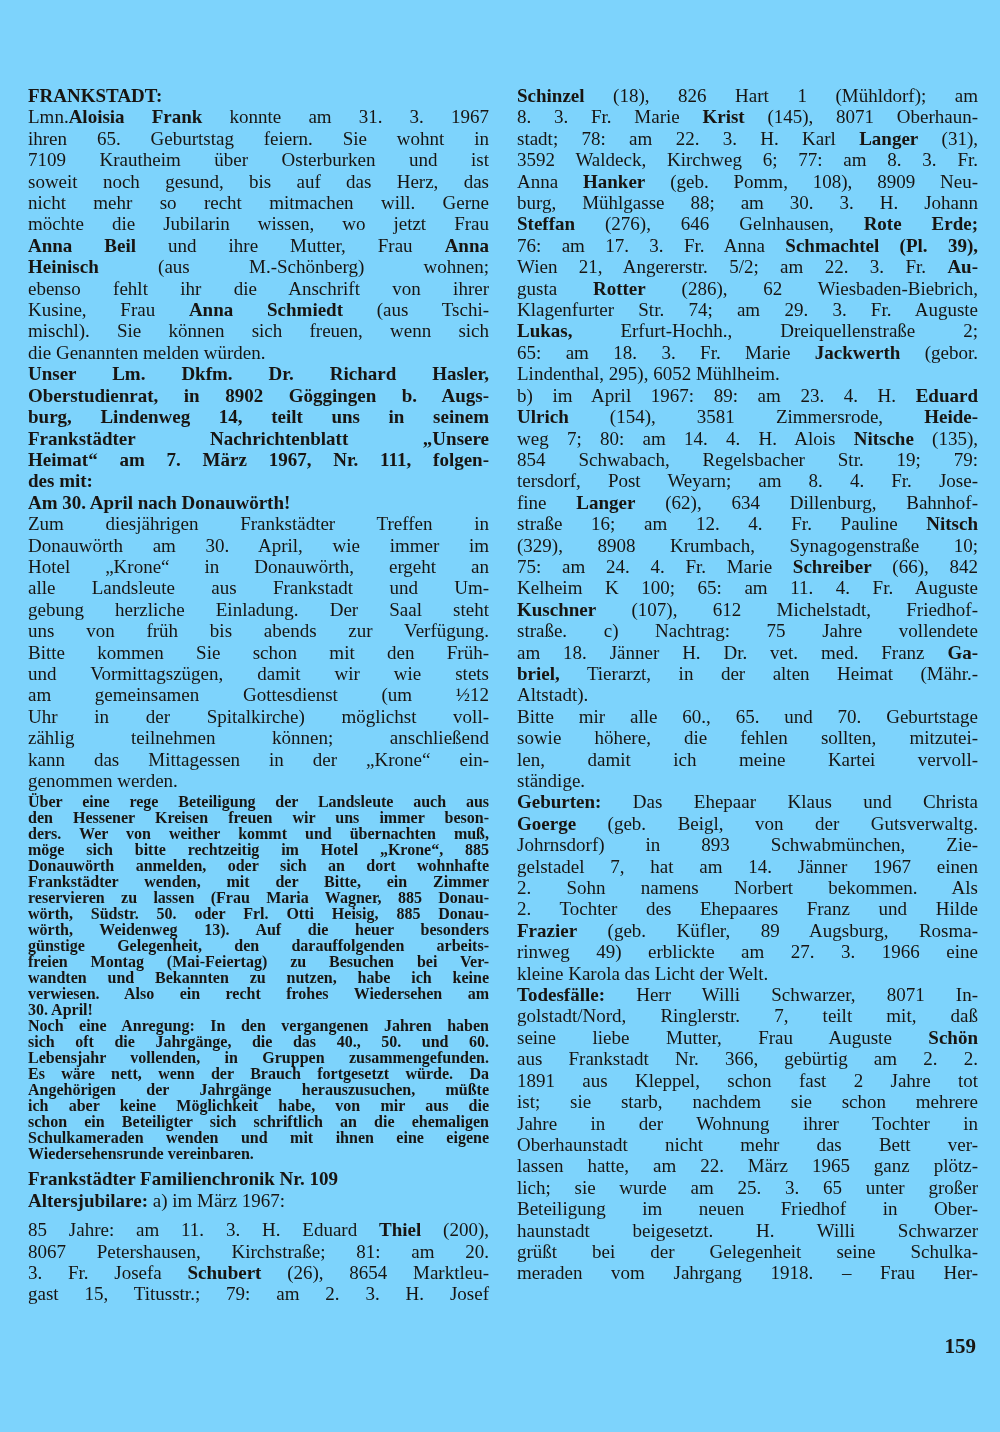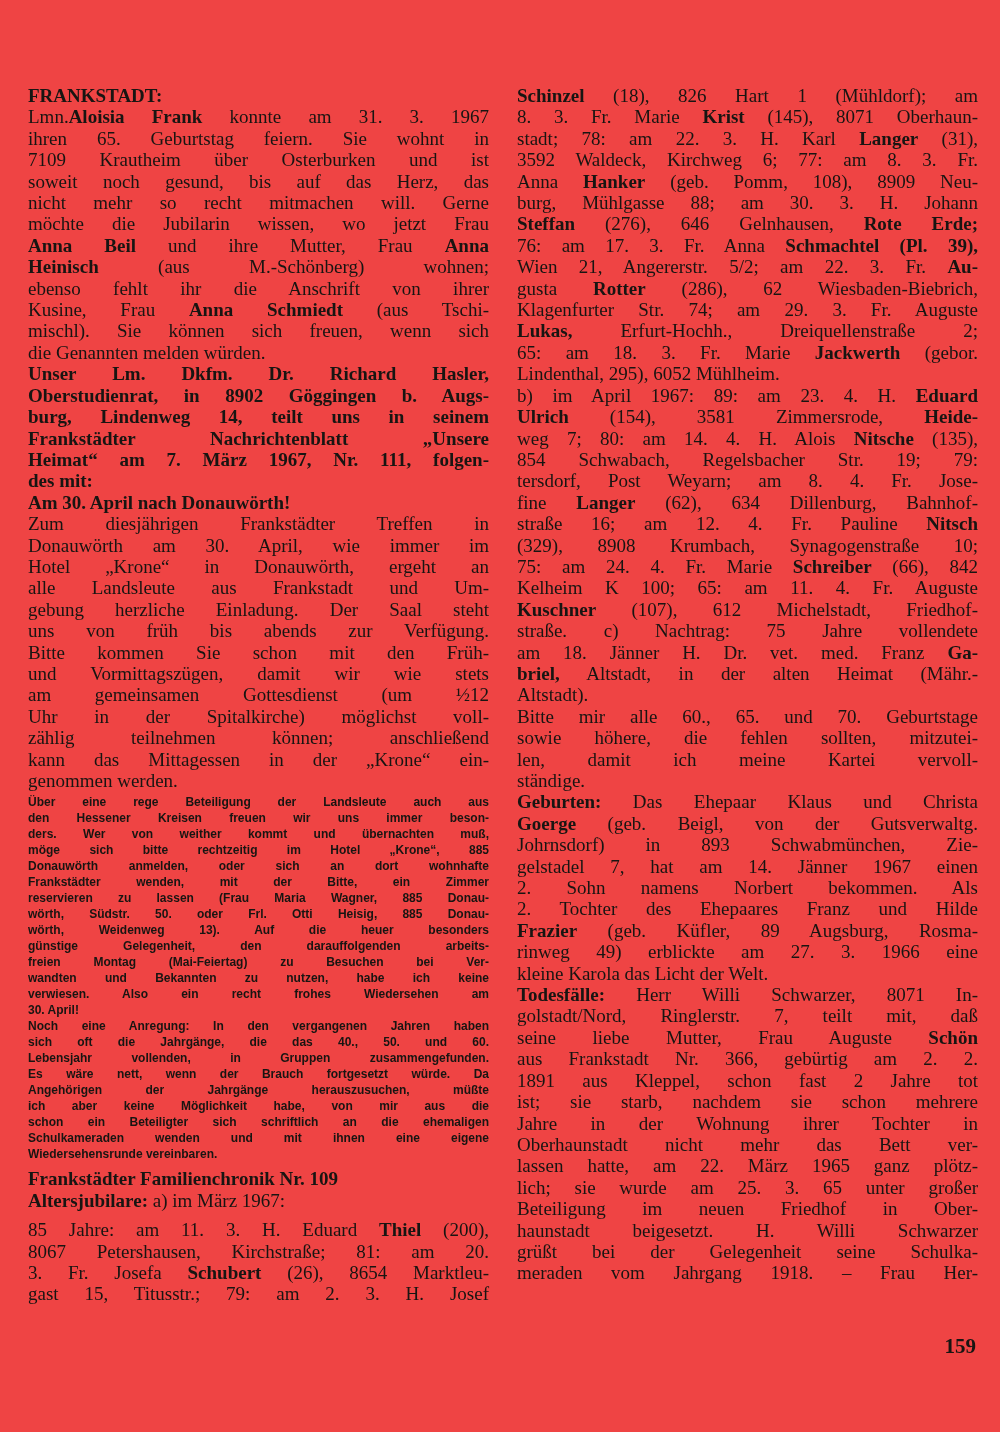--- a/index.html
+++ b/index.html
@@ -4,21 +4,21 @@
 <style>
   html, body {
     margin: 0;
     padding: 0;
     background: #fbfaf7;
   }
   .page {
     position: relative;
     width: 1000px;
     height: 1432px;
-    background: #ef4444;
+    background: #7dd3fc;
     color: #181512;
     overflow: hidden;
   }
   .col {
     position: absolute;
     top: 85px;
     width: 461px;
   }
   #col-left  { left: 28px; }
   #col-right { left: 517px; }
@@ -31,22 +31,22 @@
     text-justify: inter-word;
   }
   .tline.noJust { text-align-last: left; }
 
   .main .tline {
     font-family: "Liberation Serif", "DejaVu Serif", serif;
     font-size: 19px;
     line-height: 21.4px;
   }
   .small .tline {
-    font-family: Liberation Sans, sans-serif;
-    font-size: 12px;
+    font-family: Liberation Serif, serif;
+    font-size: 16px;
     line-height: 16px;
     font-weight: 700;
   }
   b { font-weight: 700; }
 
   .page-number {
     position: absolute;
     top: 1334px;
     right: 24px;
     font-family: "Liberation Serif", "DejaVu Serif", serif;
@@ -165,21 +165,21 @@
         <div class="tline"><span>854 Schwabach, Regelsbacher Str. 19; 79:</span></div>
         <div class="tline"><span>tersdorf, Post Weyarn; am 8. 4. Fr. Jose-</span></div>
         <div class="tline"><span>fine </span><b>Langer</b><span> (62), 634 Dillenburg, Bahnhof-</span></div>
         <div class="tline"><span>straße 16; am 12. 4. Fr. Pauline </span><b>Nitsch</b></div>
         <div class="tline"><span>(329), 8908 Krumbach, Synagogenstraße 10;</span></div>
         <div class="tline"><span>75: am 24. 4. Fr. Marie </span><b>Schreiber</b><span> (66), 842</span></div>
         <div class="tline"><span>Kelheim K 100; 65: am 11. 4. Fr. Auguste</span></div>
         <div class="tline"><b>Kuschner</b><span> (107), 612 Michelstadt, Friedhof-</span></div>
         <div class="tline"><span>straße. c) Nachtrag: 75 Jahre vollendete</span></div>
         <div class="tline"><span>am 18. Jänner H. Dr. vet. med. Franz </span><b>Ga-</b></div>
-        <div class="tline"><b>briel,</b><span> Altstadt, in der alten Heimat (Mähr.-</span></div>
+        <div class="tline"><b>briel,</b><span> Tierarzt, in der alten Heimat (Mähr.-</span></div>
         <div class="tline noJust"><span>Altstadt).</span></div>
       </div>
       <div class="block main">
         <div class="tline"><span>Bitte mir alle 60., 65. und 70. Geburtstage</span></div>
         <div class="tline"><span>sowie höhere, die fehlen sollten, mitzutei-</span></div>
         <div class="tline"><span>len, damit ich meine Kartei vervoll-</span></div>
         <div class="tline noJust"><span>ständige.</span></div>
       </div>
       <div class="block main">
         <div class="tline"><b>Geburten:</b><span> Das Ehepaar Klaus und Christa</span></div>

